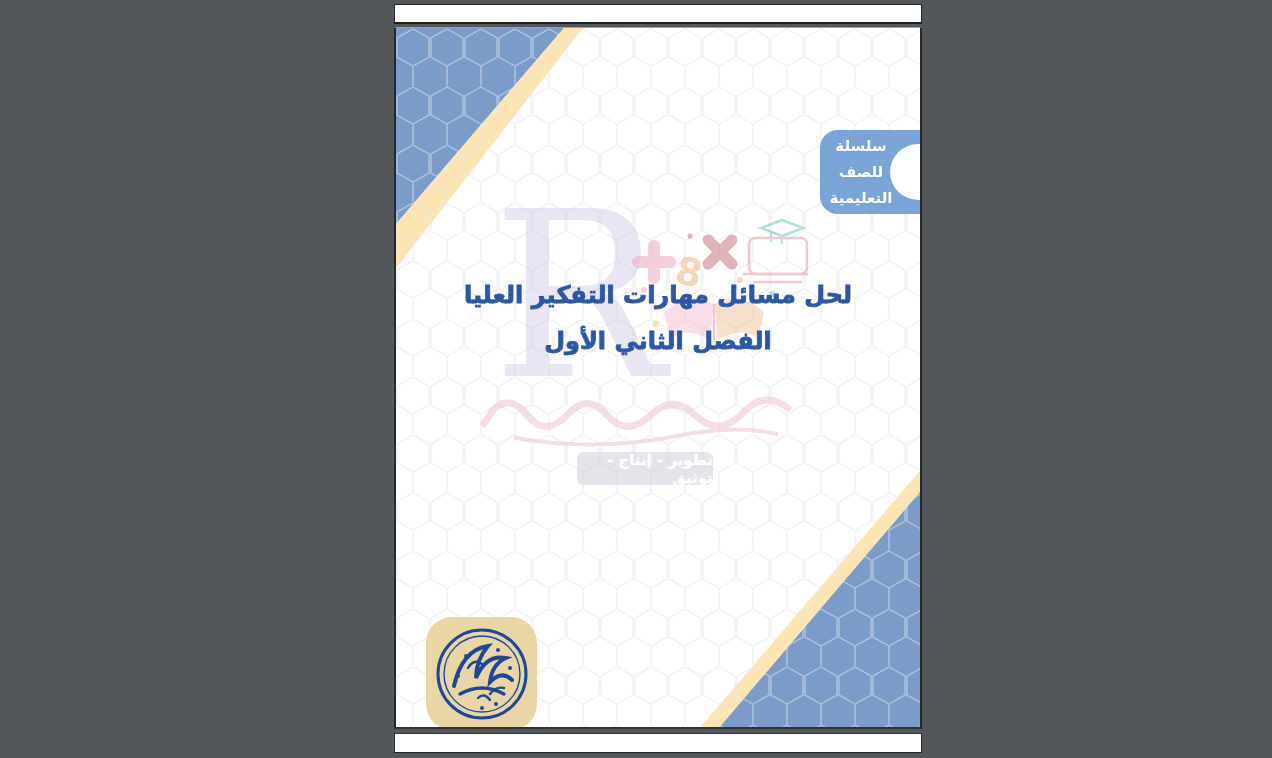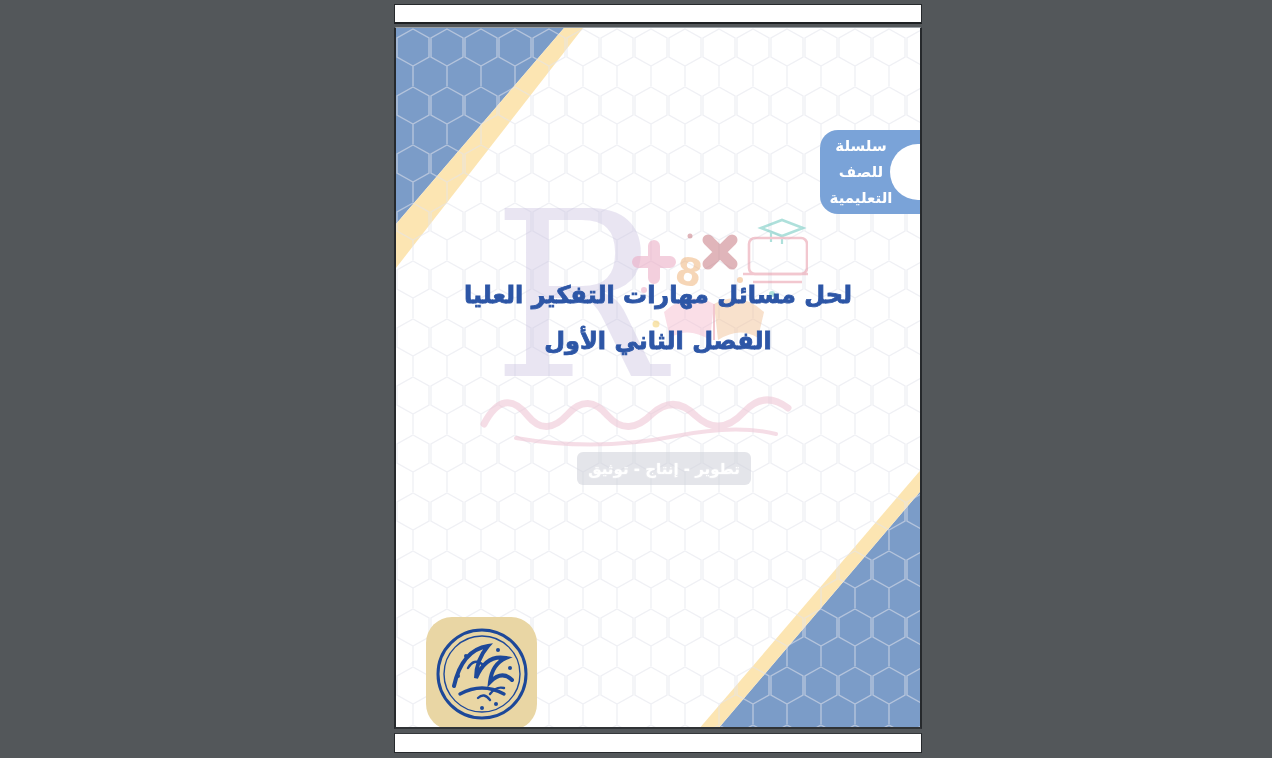--- a/index.html
+++ b/index.html
@@ -56,21 +56,21 @@
   
   .title {
     position:absolute; left:8px; right:8px; top:244px; z-index:5;
     text-align:center; direction:rtl;
     color:#2d56a6; font-weight:bold; font-size:24px; line-height:46px;
     -webkit-text-stroke:0.8px #2d56a6;
   }
 
   
   .tagline {
-    position:absolute; left:181px; top:424px; width:174px; height:33px; z-index:5;
+    position:absolute; left:181px; top:424px; width:136px; height:33px; z-index:5;
     background:rgba(205,207,216,0.55); border-radius:6px;
     display:flex; align-items:center; justify-content:center;
     direction:rtl; color:#ffffff; font-weight:bold; font-size:15px;
     text-shadow:0 0 2px rgba(255,255,255,0.6);
   }
 
   
   .logo {
     position:absolute; left:30px; top:589px; width:111px; height:113px; z-index:5;
     background:#e9d6a4; border-radius:26px;

